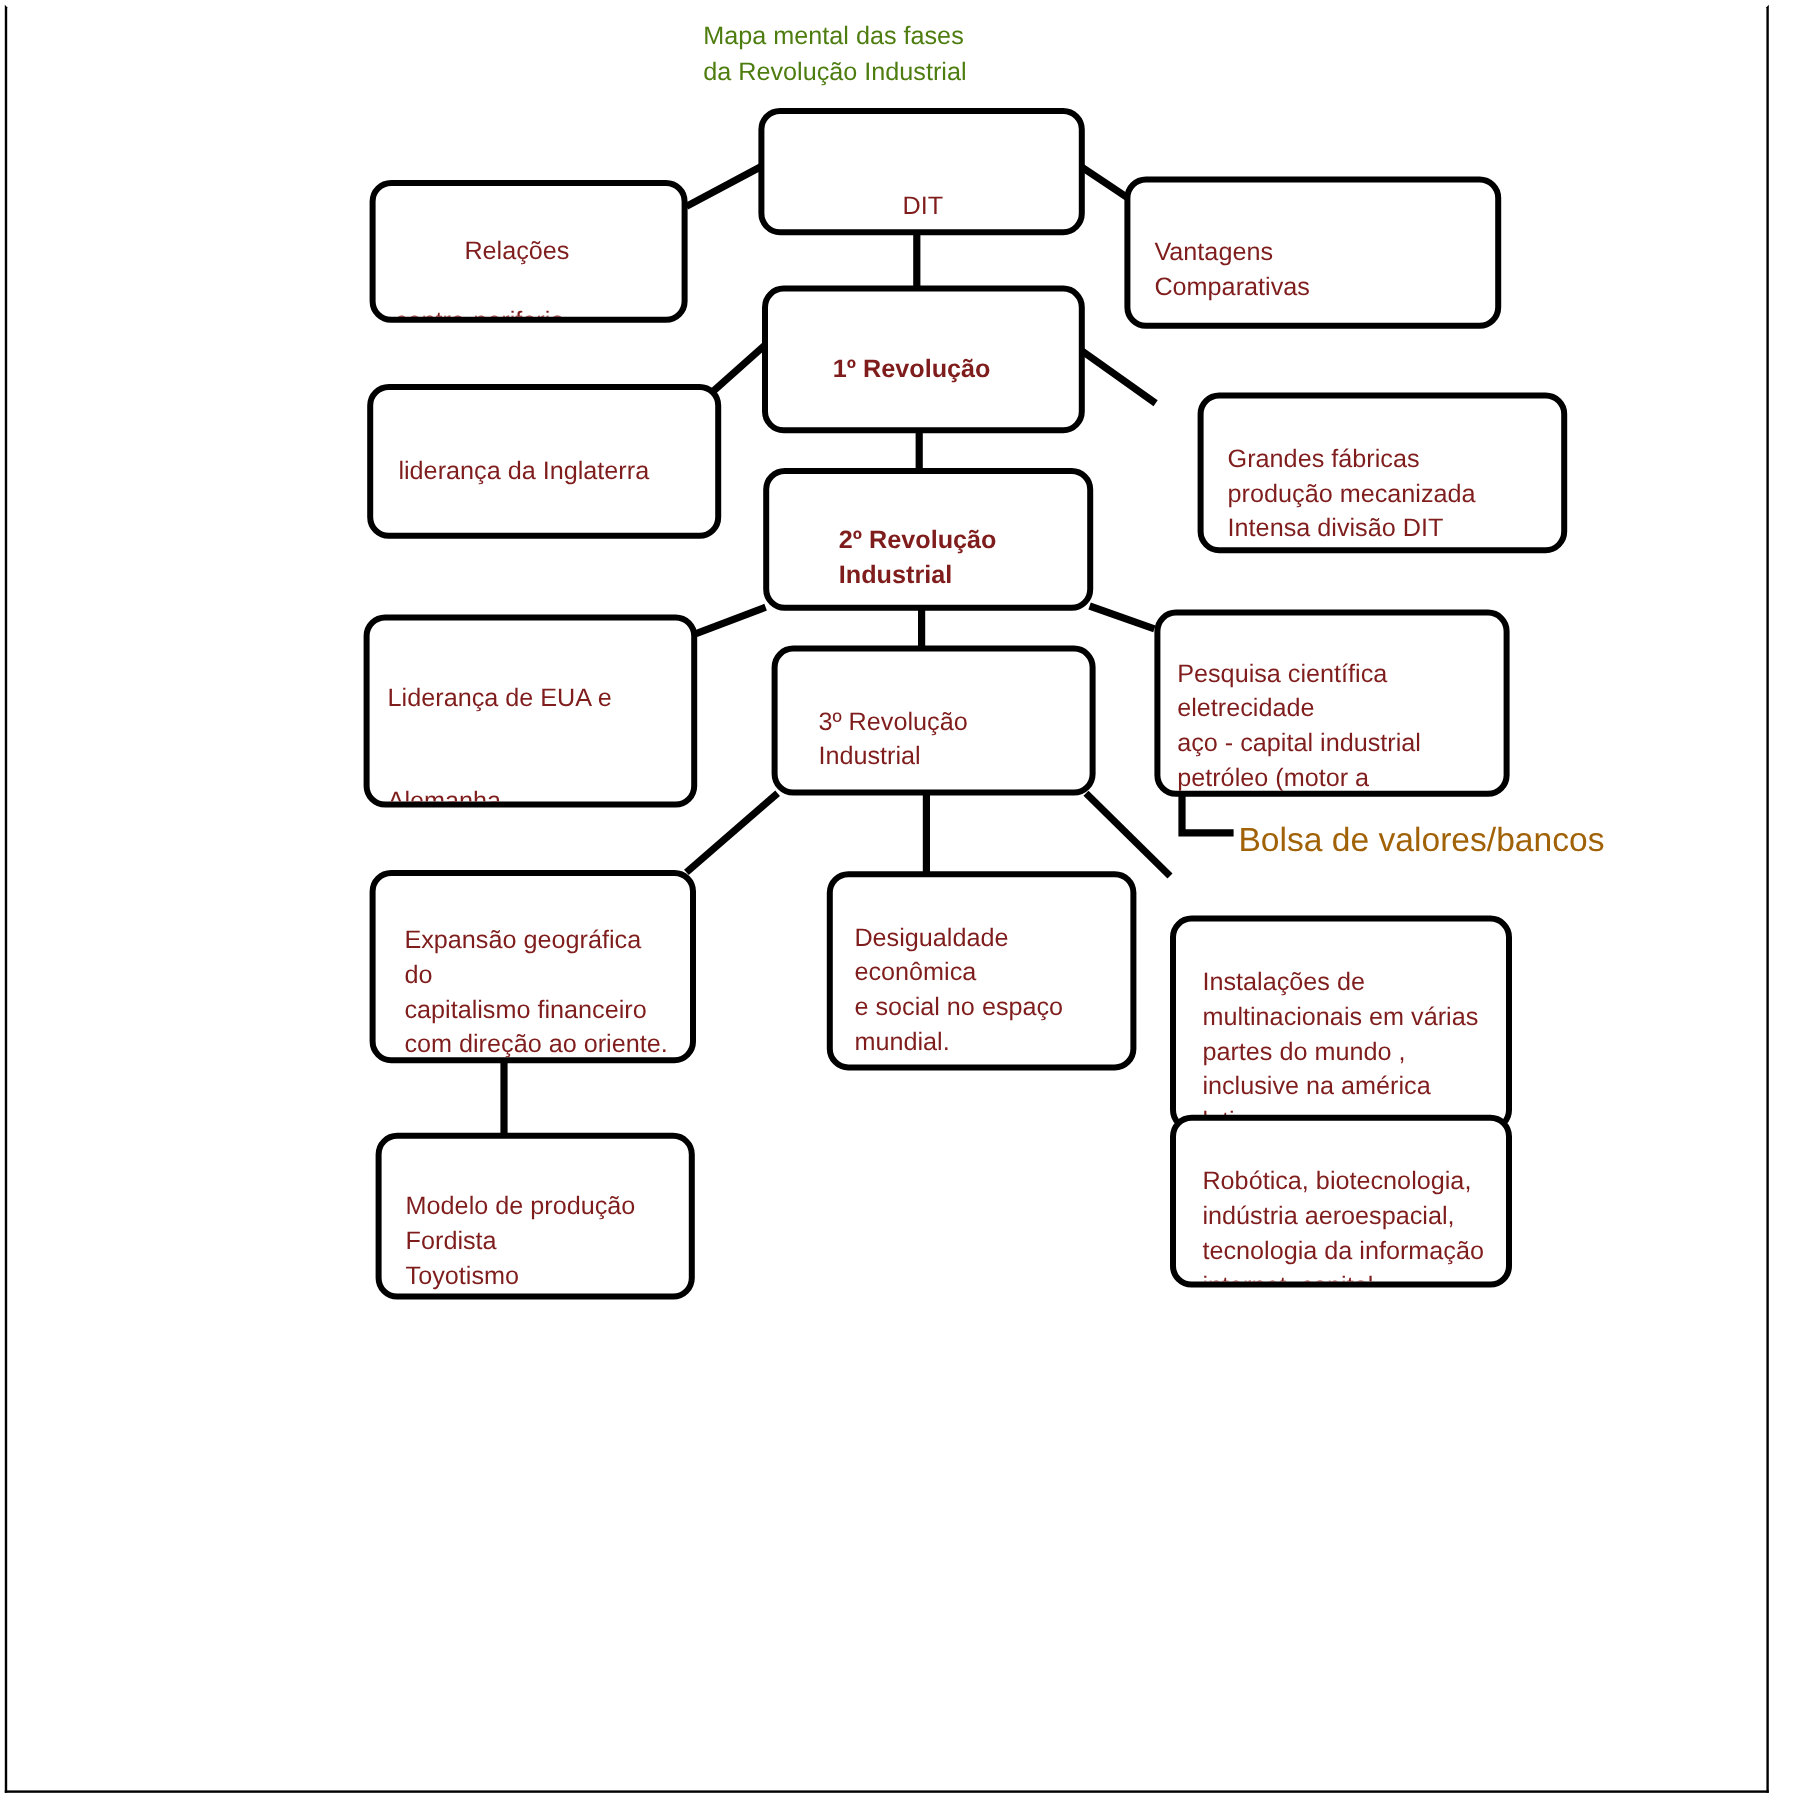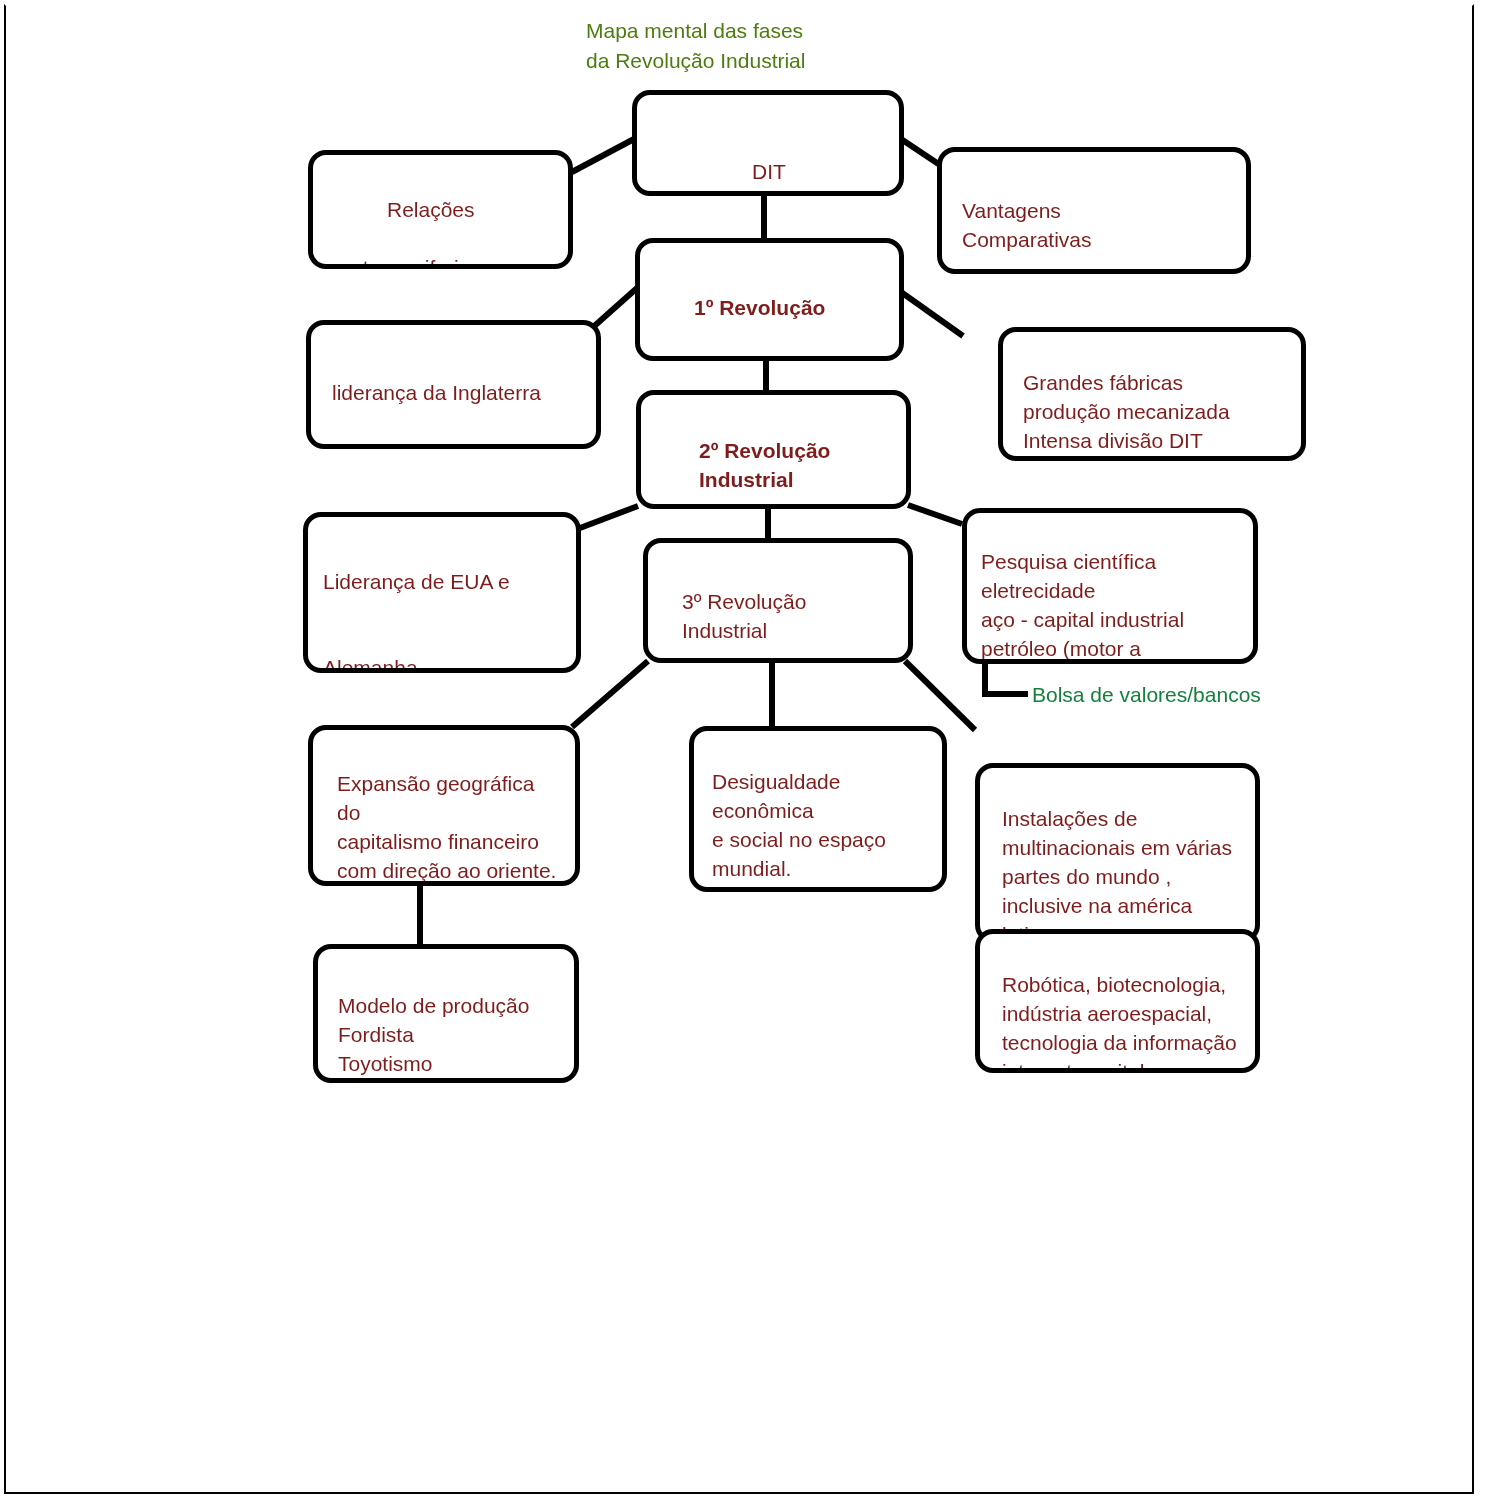--- a/index.html
+++ b/index.html
@@ -56,23 +56,23 @@
     position: absolute;
     left: 586px;
     top: 16px;
     font-size: 21px;
     line-height: 1.42;
     color: #4d7c0f;
     white-space: pre-line;
   }
   .loose-label {
     position: absolute;
-    font-size: 21px;
+    font-size: 28px;
     line-height: 1.35;
-    color: #15803d;
+    color: #a16207;
     white-space: pre-line;
   }
   .indent1 { display: block; padding-left: 58px; }
   .indent2 { display: block; padding-left: 40px; font-weight: bold; }
   .indent4 { display: block; padding-left: 12px; }
   .spacer-line { display: block; height: 1.35em; }
 </style>
 </head>
 <body>
 

